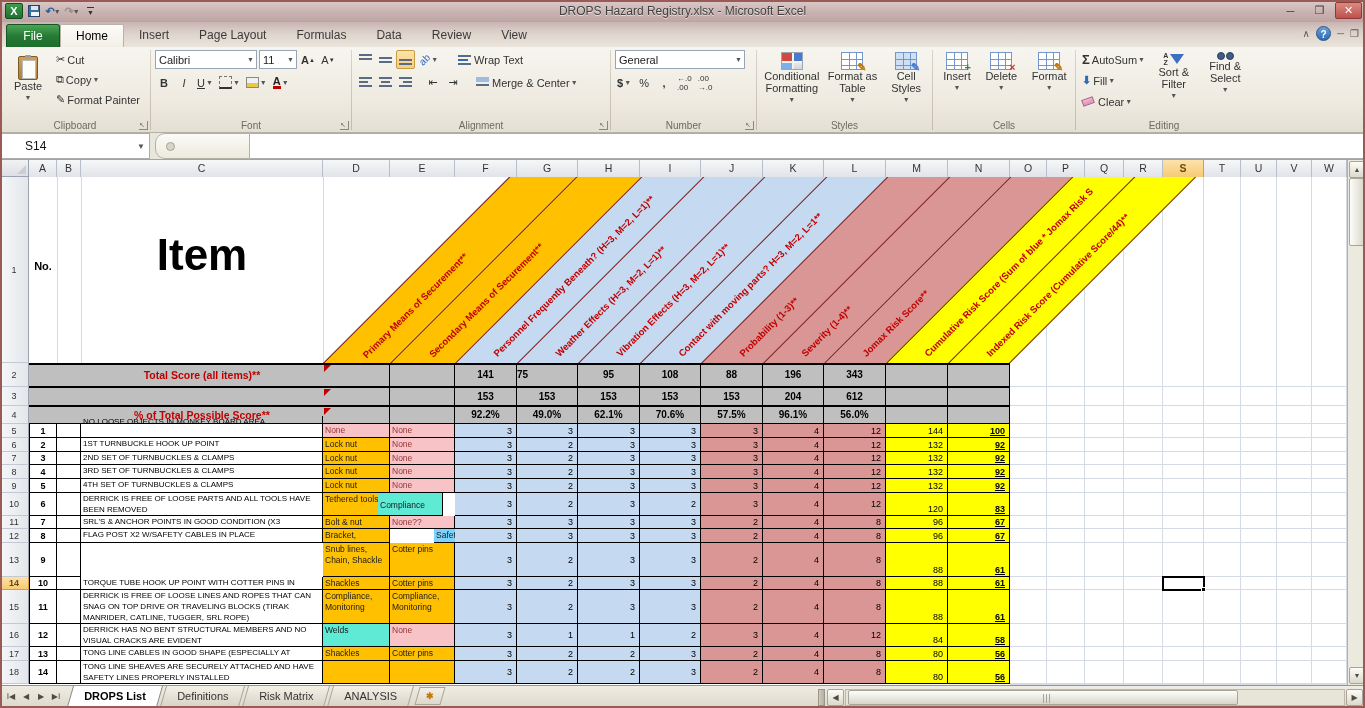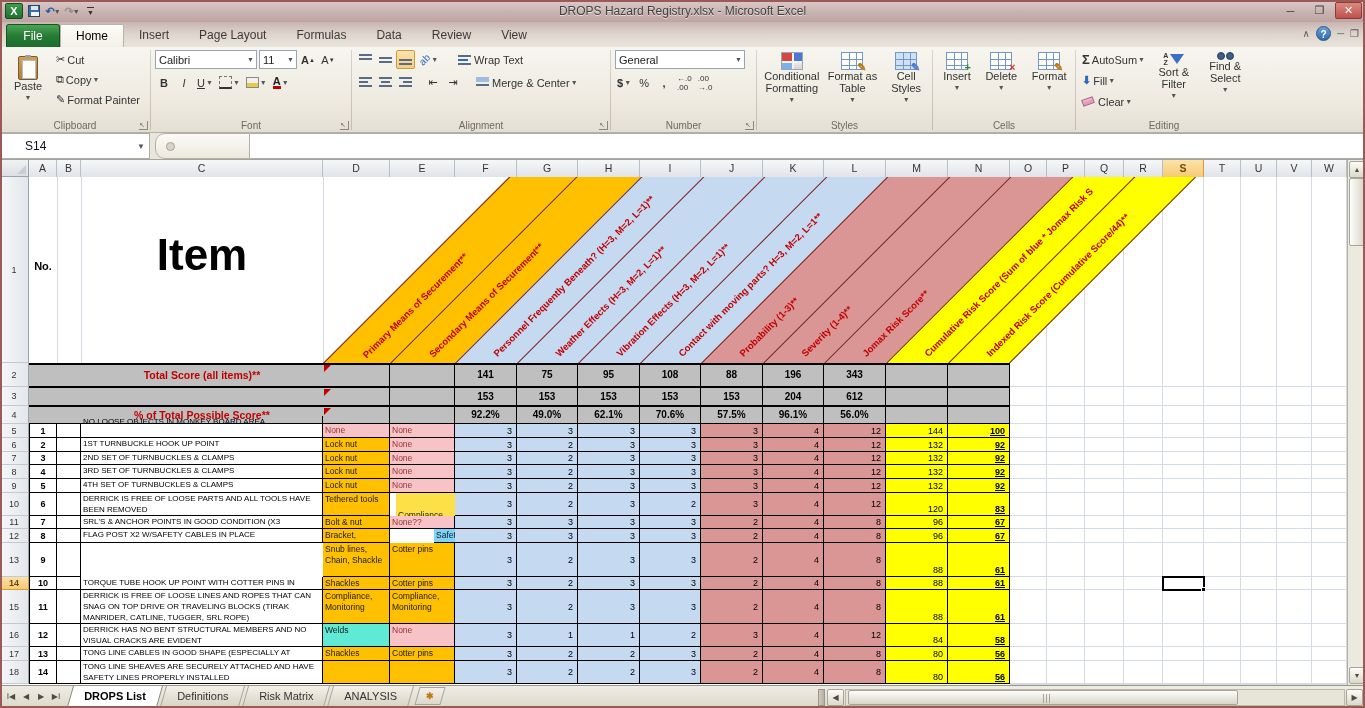--- a/index.html
+++ b/index.html
@@ -509,21 +509,21 @@
       <div class="stripe" style="left: 625px; top: 186px; height: 44px; background: rgb(255, 255, 0); border-bottom: 1px solid rgb(122, 31, 31);">
         <span style="line-height: 44px;">Indexed Risk Score (Cumulative Score/44)**</span>
       </div>
     </div>
     <div style="position: absolute; left: 29px; top: 203px; width: 981px; height: 24px; background: rgb(191, 191, 191); border-top: 2px solid rgb(0, 0, 0); border-bottom: 1px solid rgb(0, 0, 0);"></div>
     <div style="position: absolute; left: 81px; top: 203px; width: 242px; height: 24px; line-height: 24px; text-align: center; font-weight: bold; font-size: 10.5px; color: rgb(192, 0, 0);">Total Score (all items)**</div>
     <div class="redtri" style="position: absolute; left: 324px; top: 205px;"></div>
     <div style="position: absolute; left: 323px; top: 203px; width: 67px; height: 24px; border-right: 1px solid rgb(0, 0, 0); text-align: center; line-height: 24px; font-weight: bold; font-size: 10px; color: rgb(0, 0, 0);"></div>
     <div style="position: absolute; left: 390px; top: 203px; width: 65px; height: 24px; border-right: 1px solid rgb(0, 0, 0); text-align: center; line-height: 24px; font-weight: bold; font-size: 10px; color: rgb(0, 0, 0);"></div>
     <div style="position: absolute; left: 455px; top: 203px; width: 62px; height: 24px; border-right: 1px solid rgb(0, 0, 0); text-align: center; line-height: 24px; font-weight: bold; font-size: 10px; color: rgb(0, 0, 0);">141</div>
-    <div style="position: absolute; left: 517px; top: 203px; width: 61px; height: 24px; border-right: 1px solid rgb(0, 0, 0); text-align: center; line-height: 24px; font-weight: bold; font-size: 10px; color: rgb(0, 0, 0);">75</div>
+    <div style="position: absolute; left: 517px; top: 203px; width: 61px; height: 24px; border-right: 1px solid rgb(0, 0, 0); text-align: left; line-height: 24px; font-weight: bold; font-size: 10px; color: rgb(0, 0, 0);">75</div>
     <div style="position: absolute; left: 578px; top: 203px; width: 62px; height: 24px; border-right: 1px solid rgb(0, 0, 0); text-align: center; line-height: 24px; font-weight: bold; font-size: 10px; color: rgb(0, 0, 0);">95</div>
     <div style="position: absolute; left: 640px; top: 203px; width: 61px; height: 24px; border-right: 1px solid rgb(0, 0, 0); text-align: center; line-height: 24px; font-weight: bold; font-size: 10px; color: rgb(0, 0, 0);">108</div>
     <div style="position: absolute; left: 701px; top: 203px; width: 62px; height: 24px; border-right: 1px solid rgb(0, 0, 0); text-align: center; line-height: 24px; font-weight: bold; font-size: 10px; color: rgb(0, 0, 0);">88</div>
     <div style="position: absolute; left: 763px; top: 203px; width: 61px; height: 24px; border-right: 1px solid rgb(0, 0, 0); text-align: center; line-height: 24px; font-weight: bold; font-size: 10px; color: rgb(0, 0, 0);">196</div>
     <div style="position: absolute; left: 824px; top: 203px; width: 62px; height: 24px; border-right: 1px solid rgb(0, 0, 0); text-align: center; line-height: 24px; font-weight: bold; font-size: 10px; color: rgb(0, 0, 0);">343</div>
     <div style="position: absolute; left: 886px; top: 203px; width: 62px; height: 24px; border-right: 1px solid rgb(0, 0, 0); text-align: center; line-height: 24px; font-weight: bold; font-size: 10px; color: rgb(0, 0, 0);"></div>
     <div style="position: absolute; left: 948px; top: 203px; width: 62px; height: 24px; border-right: 1px solid rgb(0, 0, 0); text-align: center; line-height: 24px; font-weight: bold; font-size: 10px; color: rgb(0, 0, 0);"></div>
     <div style="position: absolute; left: 29px; top: 227px; width: 981px; height: 19px; background: rgb(191, 191, 191); border-top: 1px solid rgb(0, 0, 0); border-bottom: 1px solid rgb(0, 0, 0);"></div>
     <div class="redtri" style="position: absolute; left: 324px; top: 229px;"></div>
     <div style="position: absolute; left: 323px; top: 227px; width: 67px; height: 19px; border-right: 1px solid rgb(0, 0, 0); text-align: center; line-height: 19px; font-weight: bold; font-size: 10px; color: rgb(0, 0, 0);"></div>
@@ -618,21 +618,21 @@
     <div style="position: absolute; top: 319px; height: 14px; border-right: 1px solid rgb(0, 0, 0); border-bottom: 1px solid rgb(0, 0, 0); overflow: hidden; left: 640px; width: 61px; background: rgb(197, 217, 241); font-size: 9px; text-align: right; padding: 0px 4px; display: flex; align-items: center; justify-content: flex-end; color: rgb(0, 0, 0);">3</div>
     <div style="position: absolute; top: 319px; height: 14px; border-right: 1px solid rgb(0, 0, 0); border-bottom: 1px solid rgb(0, 0, 0); overflow: hidden; left: 701px; width: 62px; background: rgb(217, 150, 148); font-size: 9px; text-align: right; padding: 0px 4px; display: flex; align-items: center; justify-content: flex-end; color: rgb(0, 0, 0);">3</div>
     <div style="position: absolute; top: 319px; height: 14px; border-right: 1px solid rgb(0, 0, 0); border-bottom: 1px solid rgb(0, 0, 0); overflow: hidden; left: 763px; width: 61px; background: rgb(217, 150, 148); font-size: 9px; text-align: right; padding: 0px 4px; display: flex; align-items: center; justify-content: flex-end; color: rgb(0, 0, 0);">4</div>
     <div style="position: absolute; top: 319px; height: 14px; border-right: 1px solid rgb(0, 0, 0); border-bottom: 1px solid rgb(0, 0, 0); overflow: hidden; left: 824px; width: 62px; background: rgb(217, 150, 148); font-size: 9px; text-align: right; padding: 0px 4px; display: flex; align-items: center; justify-content: flex-end; color: rgb(0, 0, 0);">12</div>
     <div style="position: absolute; top: 319px; height: 14px; border-right: 1px solid rgb(0, 0, 0); border-bottom: 1px solid rgb(0, 0, 0); overflow: hidden; left: 886px; width: 62px; background: rgb(255, 255, 0); font-size: 9px; display: flex; align-items: flex-end; justify-content: flex-end; padding: 0px 4px 1px 0px; color: rgb(0, 0, 0);">132</div>
     <div style="position: absolute; top: 319px; height: 14px; border-right: 1px solid rgb(0, 0, 0); border-bottom: 1px solid rgb(0, 0, 0); overflow: hidden; left: 948px; width: 62px; background: rgb(255, 255, 0); font-size: 9px; display: flex; align-items: flex-end; justify-content: flex-end; padding: 0px 4px 1px 0px; color: rgb(0, 0, 0); font-weight: bold; text-decoration: underline;">92</div>
     <div style="position: absolute; top: 333px; height: 23px; border-right: 1px solid rgb(0, 0, 0); border-bottom: 1px solid rgb(0, 0, 0); overflow: hidden; left: 29px; width: 28px; border-left: 1px solid rgb(0, 0, 0); text-align: center; font-weight: bold; font-size: 9px; line-height: 23px;">6</div>
     <div style="position: absolute; top: 333px; height: 23px; border-right: 1px solid rgb(0, 0, 0); border-bottom: 1px solid rgb(0, 0, 0); overflow: hidden; left: 57px; width: 24px;"></div>
     <div style="position: absolute; top: 333px; height: 23px; border-right: 1px solid rgb(0, 0, 0); border-bottom: 1px solid rgb(0, 0, 0); overflow: hidden; left: 81px; width: 242px; font-size: 8px; line-height: 11px; padding: 0px 2px; color: rgb(0, 0, 0);">DERRICK IS FREE OF LOOSE PARTS AND ALL TOOLS HAVE BEEN REMOVED</div>
     <div style="position: absolute; top: 333px; height: 23px; border-right: 1px solid rgb(0, 0, 0); border-bottom: 1px solid rgb(0, 0, 0); overflow: hidden; left: 323px; width: 67px; background: rgb(255, 192, 0); font-size: 8.5px; line-height: 10.5px; padding: 1px 2px; color: rgb(26, 26, 26);">Tethered tools</div>
-    <div style="position: absolute; top: 333px; height: 23px; border-right: 1px solid rgb(0, 0, 0); border-bottom: 1px solid rgb(0, 0, 0); overflow: hidden; left: 396px; width: 65px; background: #fde047; font-size: 8.5px; line-height: 10.5px; padding: 17px 2px; color: rgb(26, 26, 26);">Compliance</div>
+    <div style="position: absolute; top: 333px; height: 23px; border-right: 1px solid rgb(0, 0, 0); border-bottom: 1px solid rgb(0, 0, 0); overflow: hidden; left: 378px; width: 65px; background: #5eead4; font-size: 8.5px; line-height: 10.5px; padding: 7px 2px; color: rgb(26, 26, 26);">Compliance</div>
     <div style="position: absolute; top: 333px; height: 23px; border-right: 1px solid rgb(0, 0, 0); border-bottom: 1px solid rgb(0, 0, 0); overflow: hidden; left: 455px; width: 62px; background: rgb(197, 217, 241); font-size: 9px; text-align: right; padding: 0px 4px; display: flex; align-items: center; justify-content: flex-end; color: rgb(0, 0, 0);">3</div>
     <div style="position: absolute; top: 333px; height: 23px; border-right: 1px solid rgb(0, 0, 0); border-bottom: 1px solid rgb(0, 0, 0); overflow: hidden; left: 517px; width: 61px; background: rgb(197, 217, 241); font-size: 9px; text-align: right; padding: 0px 4px; display: flex; align-items: center; justify-content: flex-end; color: rgb(0, 0, 0);">2</div>
     <div style="position: absolute; top: 333px; height: 23px; border-right: 1px solid rgb(0, 0, 0); border-bottom: 1px solid rgb(0, 0, 0); overflow: hidden; left: 578px; width: 62px; background: rgb(197, 217, 241); font-size: 9px; text-align: right; padding: 0px 4px; display: flex; align-items: center; justify-content: flex-end; color: rgb(0, 0, 0);">3</div>
     <div style="position: absolute; top: 333px; height: 23px; border-right: 1px solid rgb(0, 0, 0); border-bottom: 1px solid rgb(0, 0, 0); overflow: hidden; left: 640px; width: 61px; background: rgb(197, 217, 241); font-size: 9px; text-align: right; padding: 0px 4px; display: flex; align-items: center; justify-content: flex-end; color: rgb(0, 0, 0);">2</div>
     <div style="position: absolute; top: 333px; height: 23px; border-right: 1px solid rgb(0, 0, 0); border-bottom: 1px solid rgb(0, 0, 0); overflow: hidden; left: 701px; width: 62px; background: rgb(217, 150, 148); font-size: 9px; text-align: right; padding: 0px 4px; display: flex; align-items: center; justify-content: flex-end; color: rgb(0, 0, 0);">3</div>
     <div style="position: absolute; top: 333px; height: 23px; border-right: 1px solid rgb(0, 0, 0); border-bottom: 1px solid rgb(0, 0, 0); overflow: hidden; left: 763px; width: 61px; background: rgb(217, 150, 148); font-size: 9px; text-align: right; padding: 0px 4px; display: flex; align-items: center; justify-content: flex-end; color: rgb(0, 0, 0);">4</div>
     <div style="position: absolute; top: 333px; height: 23px; border-right: 1px solid rgb(0, 0, 0); border-bottom: 1px solid rgb(0, 0, 0); overflow: hidden; left: 824px; width: 62px; background: rgb(217, 150, 148); font-size: 9px; text-align: right; padding: 0px 4px; display: flex; align-items: center; justify-content: flex-end; color: rgb(0, 0, 0);">12</div>
     <div style="position: absolute; top: 333px; height: 23px; border-right: 1px solid rgb(0, 0, 0); border-bottom: 1px solid rgb(0, 0, 0); overflow: hidden; left: 886px; width: 62px; background: rgb(255, 255, 0); font-size: 9px; display: flex; align-items: flex-end; justify-content: flex-end; padding: 0px 4px 1px 0px; color: rgb(0, 0, 0);">120</div>
     <div style="position: absolute; top: 333px; height: 23px; border-right: 1px solid rgb(0, 0, 0); border-bottom: 1px solid rgb(0, 0, 0); overflow: hidden; left: 948px; width: 62px; background: rgb(255, 255, 0); font-size: 9px; display: flex; align-items: flex-end; justify-content: flex-end; padding: 0px 4px 1px 0px; color: rgb(0, 0, 0); font-weight: bold; text-decoration: underline;">83</div>
     <div style="position: absolute; top: 356px; height: 13px; border-right: 1px solid rgb(0, 0, 0); border-bottom: 1px solid rgb(0, 0, 0); overflow: hidden; left: 29px; width: 28px; border-left: 1px solid rgb(0, 0, 0); text-align: center; font-weight: bold; font-size: 9px; line-height: 13px;">7</div>

